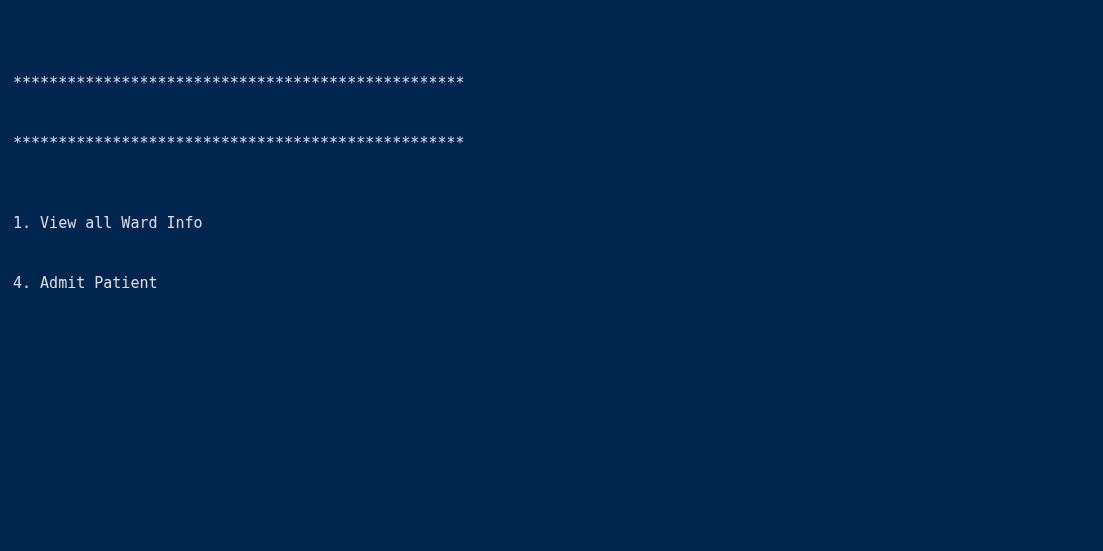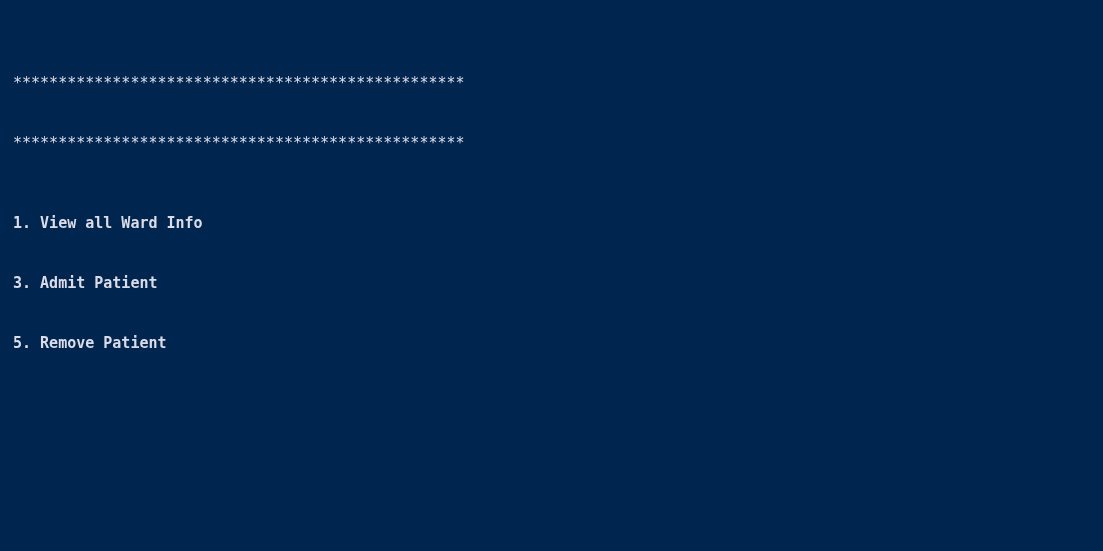--- a/index.html
+++ b/index.html
@@ -26,34 +26,33 @@
     top: 13px;
     white-space: pre;
     letter-spacing: 0px;
   }
   .line {
     height: 20px;
     white-space: pre;
   }
   .banner { color: #dcdce8; }
   .title-line { color: #dcdce8; }
-  .menu-item { color: #dcdce8; font-weight: bold; }
+  .menu-item { color: #dcdce8; }
 </style>
 </head>
 <body>
 
 <div id="screen" style="background: rgb(0, 38, 80); color: rgb(220, 220, 232);">
   <div class="term">
 
     <div class="line banner">**************************************************</div>
     <div class="line banner">**************************************************</div>
 
     <div class="line menu-item">1. View all Ward Info</div>
-    <div class="line menu-item">3. Admit Patient</div>
-    <div class="line menu-item">5. Remove Patient</div>
+    <div class="line menu-item">4. Admit Patient</div>
     
     
     
     
     
 
     
     
 
     

